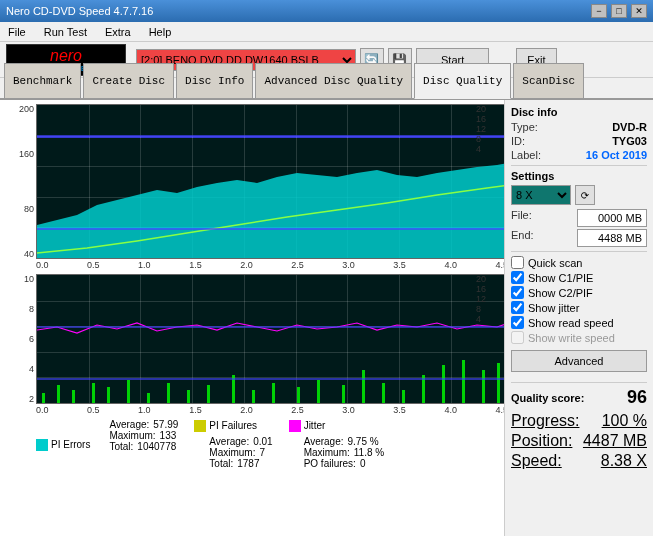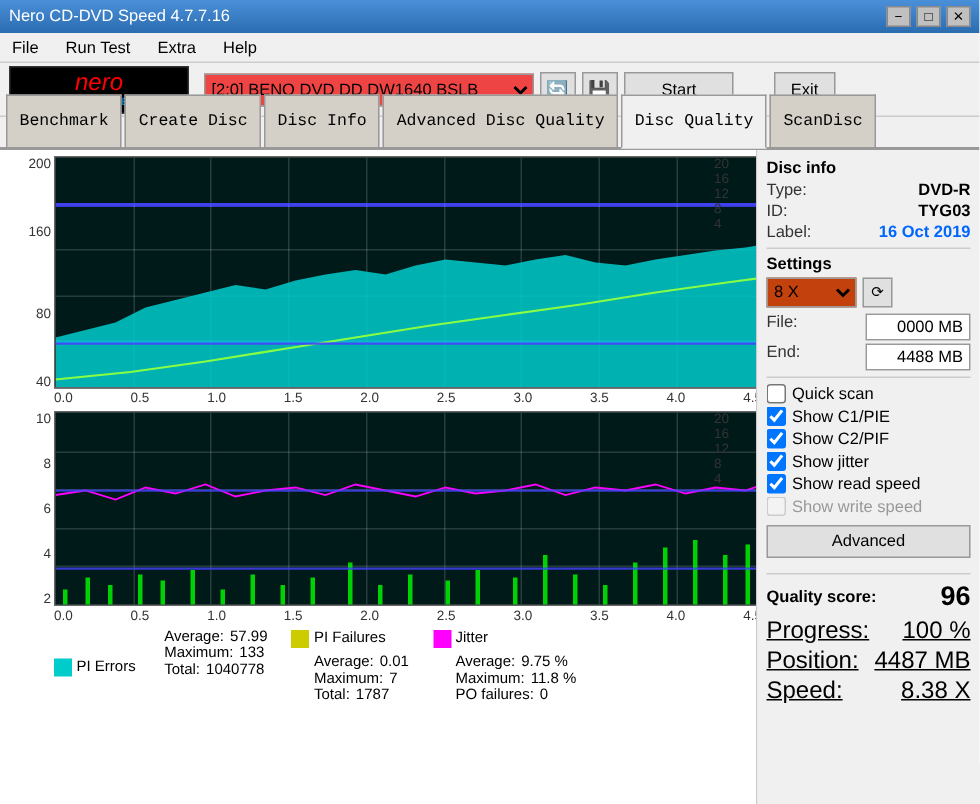--- a/index.html
+++ b/index.html
@@ -253,21 +253,21 @@
     .settings-row {
       display: flex;
       align-items: center;
       gap: 4px;
       margin-bottom: 4px;
     }
     .settings-select {
       height: 20px;
       font-size: 11px;
       border: 1px solid #999;
-      background: #c2410c;
+      background: #0f766e;
       width: 60px;
     }
     .settings-icon-btn {
       width: 20px; height: 20px;
       background: #e0e0e0;
       border: 1px solid #999;
       font-size: 10px;
       display: flex; align-items: center; justify-content: center;
       cursor: pointer;
     }

